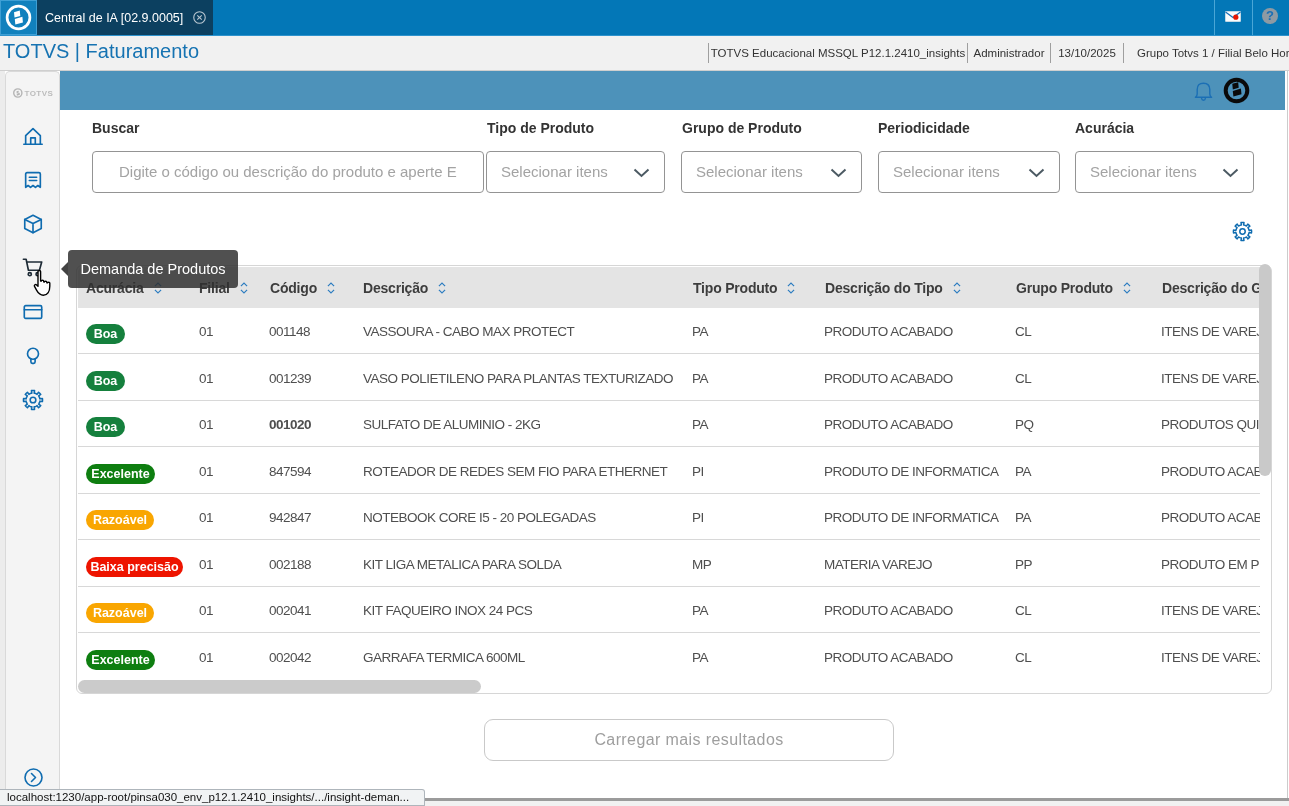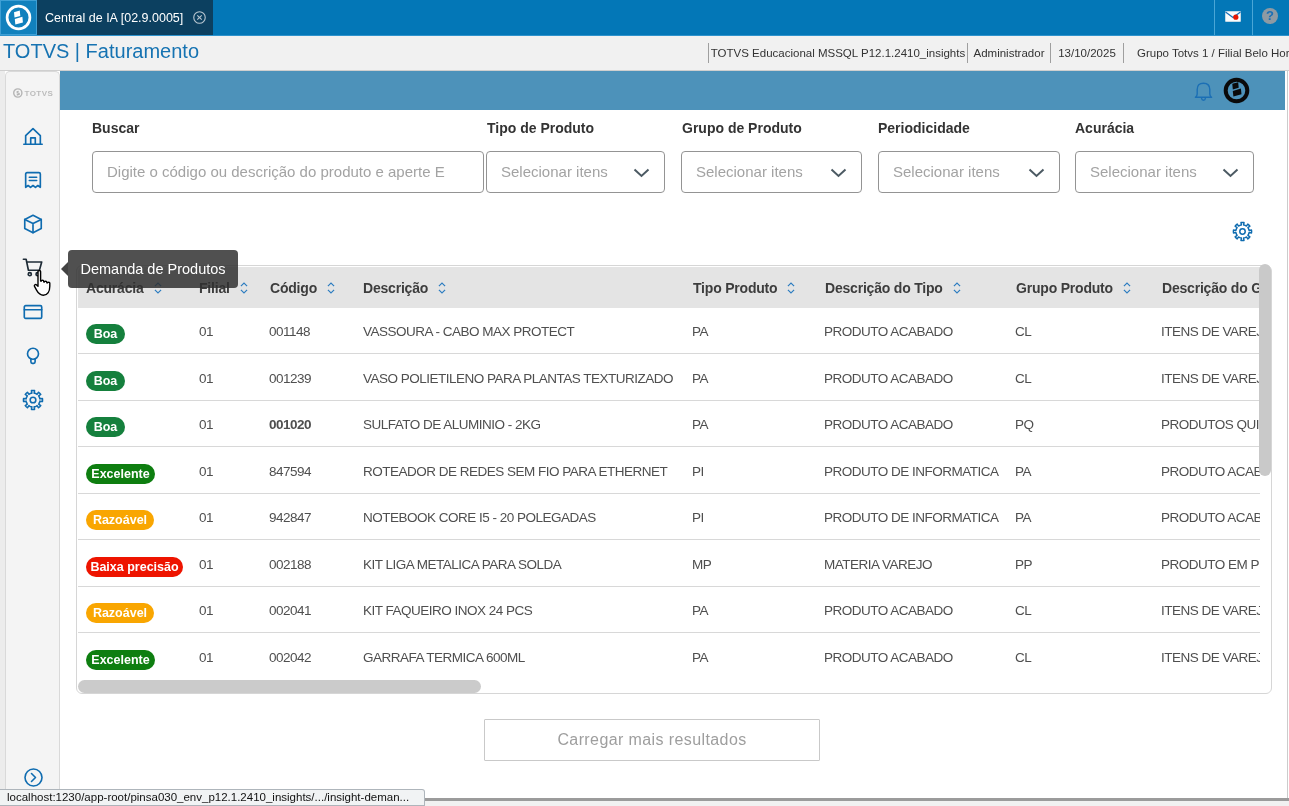--- a/index.html
+++ b/index.html
@@ -45,21 +45,21 @@
   .td { position:absolute; top:16px; font-size:13.5px; letter-spacing:-0.5px; color:#4f4f4f; white-space:nowrap; }
   .badge { position:absolute; top:16px; height:20px; line-height:20px; border-radius:10px; color:#fff; font-size:12.5px; text-align:center; font-weight:bold; }
   .badge.boa { background:#15803d; }
   .badge.exc { background:#0e7e10; }
   .badge.raz { background:#f9a601; }
   .badge.bax { background:#ee1400; }
   #vscroll { left:1259px; top:264px; width:12px; height:212px; border-radius:6px; background:#c9c9c9; }
   #hscroll { left:78px; top:680px; width:403px; height:13px; border-radius:6.5px; background:#cbcbcb; }
 
   
-  #loadbtn { left:484px; top:719px; width:336px; height:42px; border:1px solid #c9c9c9; border-radius:1px; text-align:center; line-height:40px; font-size:16px; letter-spacing:0.4px; color:#9e9e9e; }
+  #loadbtn { left:484px; top:719px; width:410px; height:42px; border:1px solid #c9c9c9; border-radius:9px; text-align:center; line-height:40px; font-size:16px; letter-spacing:0.4px; color:#9e9e9e; }
   #tooltip { left:68px; top:250px; width:170px; height:38px; background:rgba(47,47,47,0.84); border-radius:4px; color:#fff; font-size:14.5px; text-align:center; line-height:38px; }
   #tooltip .arrow { position:absolute; left:-7px; top:12px; width:0; height:0; border-top:7px solid transparent; border-bottom:7px solid transparent; border-right:7px solid rgba(47,47,47,0.9); }
   #statusbar { left:0px; top:789px; width:425px; height:17px; background:#f1f3f4; border:1px solid #aeb5bb; border-left:none; border-radius:0 3px 0 0; font-size:11.5px; color:#111; line-height:15px; padding-left:7px; white-space:nowrap; overflow:hidden; }
   #botline { left:0; top:798px; width:1289px; height:3px; background:#9b9b9b; }
   #botstrip { left:0; top:801px; width:1289px; height:5px; background:#f1f1f1; }
   #rightstrip { left:1285px; top:71px; width:4px; height:727px; background:#fff; }
   #rightline { left:1287px; top:71px; width:1px; height:727px; background:#cccccc; }
 </style>
 </head>
 <body>
@@ -174,21 +174,21 @@
     <path d="M9.8 13.9 L17.9 11.6 L18.5 17.2 L10.4 19.6 Z" fill="#0a0a0a"></path>
   </svg>
 </div>
 
 <div class="flabel" style="left:92px;">Buscar</div>
 <div class="flabel" style="left:487px;">Tipo de Produto</div>
 <div class="flabel" style="left:682px;">Grupo de Produto</div>
 <div class="flabel" style="left:878px;">Periodicidade</div>
 <div class="flabel" style="left:1075px;">Acurácia</div>
 
-<div class="fbox" style="left:92px; width:392px;">
+<div class="fbox" style="left:92px; width:392px;padding-left:12px;">
     <div class="ph">Digite o código ou descrição do produto e aperte E</div>
   </div>
 <div class="fbox" style="left:486px; width:179px;">
     <div class="ph">Selecionar itens</div>
     <svg width="17" height="10" viewBox="0 0 17 10">
       <path d="M1.5 1.5 L8.5 8 L15.5 1.5" fill="none" stroke="#4c5a63" stroke-width="2"></path>
     </svg>
   </div>
 <div class="fbox" style="left:681px; width:181px;">
     <div class="ph">Selecionar itens</div>

